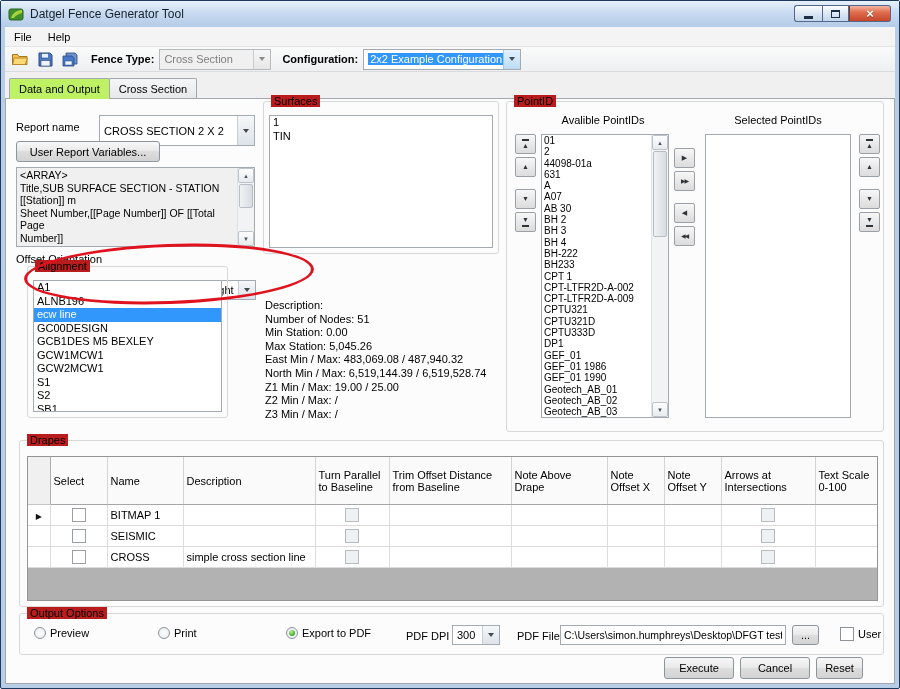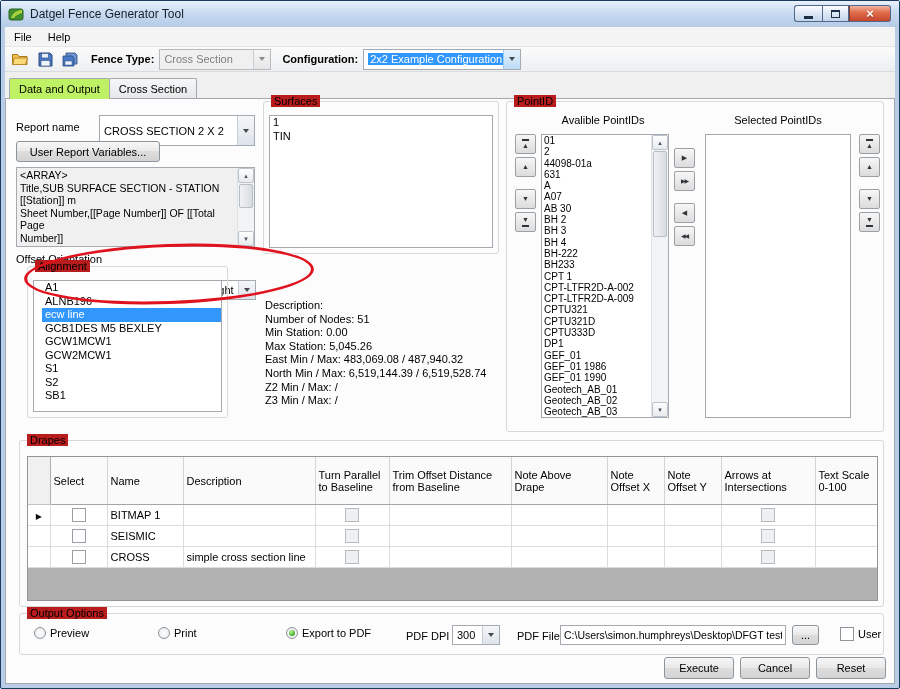--- a/index.html
+++ b/index.html
@@ -211,25 +211,26 @@
       </div>
 
       <span class="lbl" style="left:10px;top:154px;">Offset Orientation</span>
       <div class="combo abs" style="left:141px;top:150px;width:109px;height:20px;">
         <span class="txt">-ve left, +ve right</span>
         <span class="dd"></span>
       </div>
 
       <div class="groupbox abs" style="left:21px;top:167px;width:201px;height:152px;">
         <span class="gb-label">Alignment</span>
-        <div class="listbox" style="position:absolute;left:5px;top:13px;right:5px;bottom:5px;padding-left:8px;">
+        <div class="listbox" style="position:absolute;left:5px;top:13px;right:5px;bottom:5px;">
 
         <div class="li">A1</div>
             <div class="li">ALNB196</div>
             <div class="li selected">ecw line</div>
+            <div class="li">GC00DESIGN</div>
             <div class="li">GCB1DES M5 BEXLEY</div>
             <div class="li">GCW1MCW1</div>
             <div class="li">GCW2MCW1</div>
             <div class="li">S1</div>
             <div class="li">S2</div>
             <div class="li">SB1</div>
           </div>
       </div>
 
       <div class="ellipse abs" style="left:18px;top:145px;width:290px;height:60px;"></div>
@@ -245,20 +246,21 @@
 
       <div class="abs" style="left:259px;top:168px;width:240px;margin-top:32px;">
         <div class="desc-line">Description:</div>
         <div>
 
         <div class="desc-line">Number of Nodes: 51</div>
             <div class="desc-line">Min Station: 0.00</div>
             <div class="desc-line">Max Station: 5,045.26</div>
             <div class="desc-line">East Min / Max: 483,069.08 / 487,940.32</div>
             <div class="desc-line">North Min / Max: 6,519,144.39 / 6,519,528.74</div>
+            <div class="desc-line">Z1 Min / Max: 19.00 / 25.00</div>
             <div class="desc-line">Z2 Min / Max: /</div>
             <div class="desc-line">Z3 Min / Max: /</div>
           </div>
       </div>
 
       <div class="groupbox abs" style="left:500px;top:2px;width:378px;height:331px;">
         <span class="gb-label">PointID</span>
         <div class="pid-label" style="left:30px;width:132px;">Avalible PointIDs</div>
         <div class="pid-label" style="left:198px;width:146px;">Selected PointIDs</div>
 
@@ -455,17 +457,17 @@
         <input class="textbox abs" style="left: 540px; top: 11px; width: 226px; height: 20px;" value="C:\Users\simon.humphreys\Desktop\DFGT test2.pdf">
         <button class="btn abs" style="left:772px;top:11px;width:27px;height:20px;">...</button>
         <div class="check-item" style="left:820px;top:13px;">
           <span class="cbx"></span>
           <span>User</span>
         </div>
       </div>
 
       <button class="btn abs" style="left:658px;top:558px;width:70px;height:22px;">Execute</button>
       <button class="btn abs" style="left:734px;top:558px;width:70px;height:22px;">Cancel</button>
-      <button class="btn abs" style="left:810px;top:558px;width:70px;height:22px;">Reset</button>
+      <button class="btn abs" style="left:810px;top:558px;width:47px;height:22px;">Reset</button>
 
     </div>
   </div>
 </div>
 
 </body></html>

